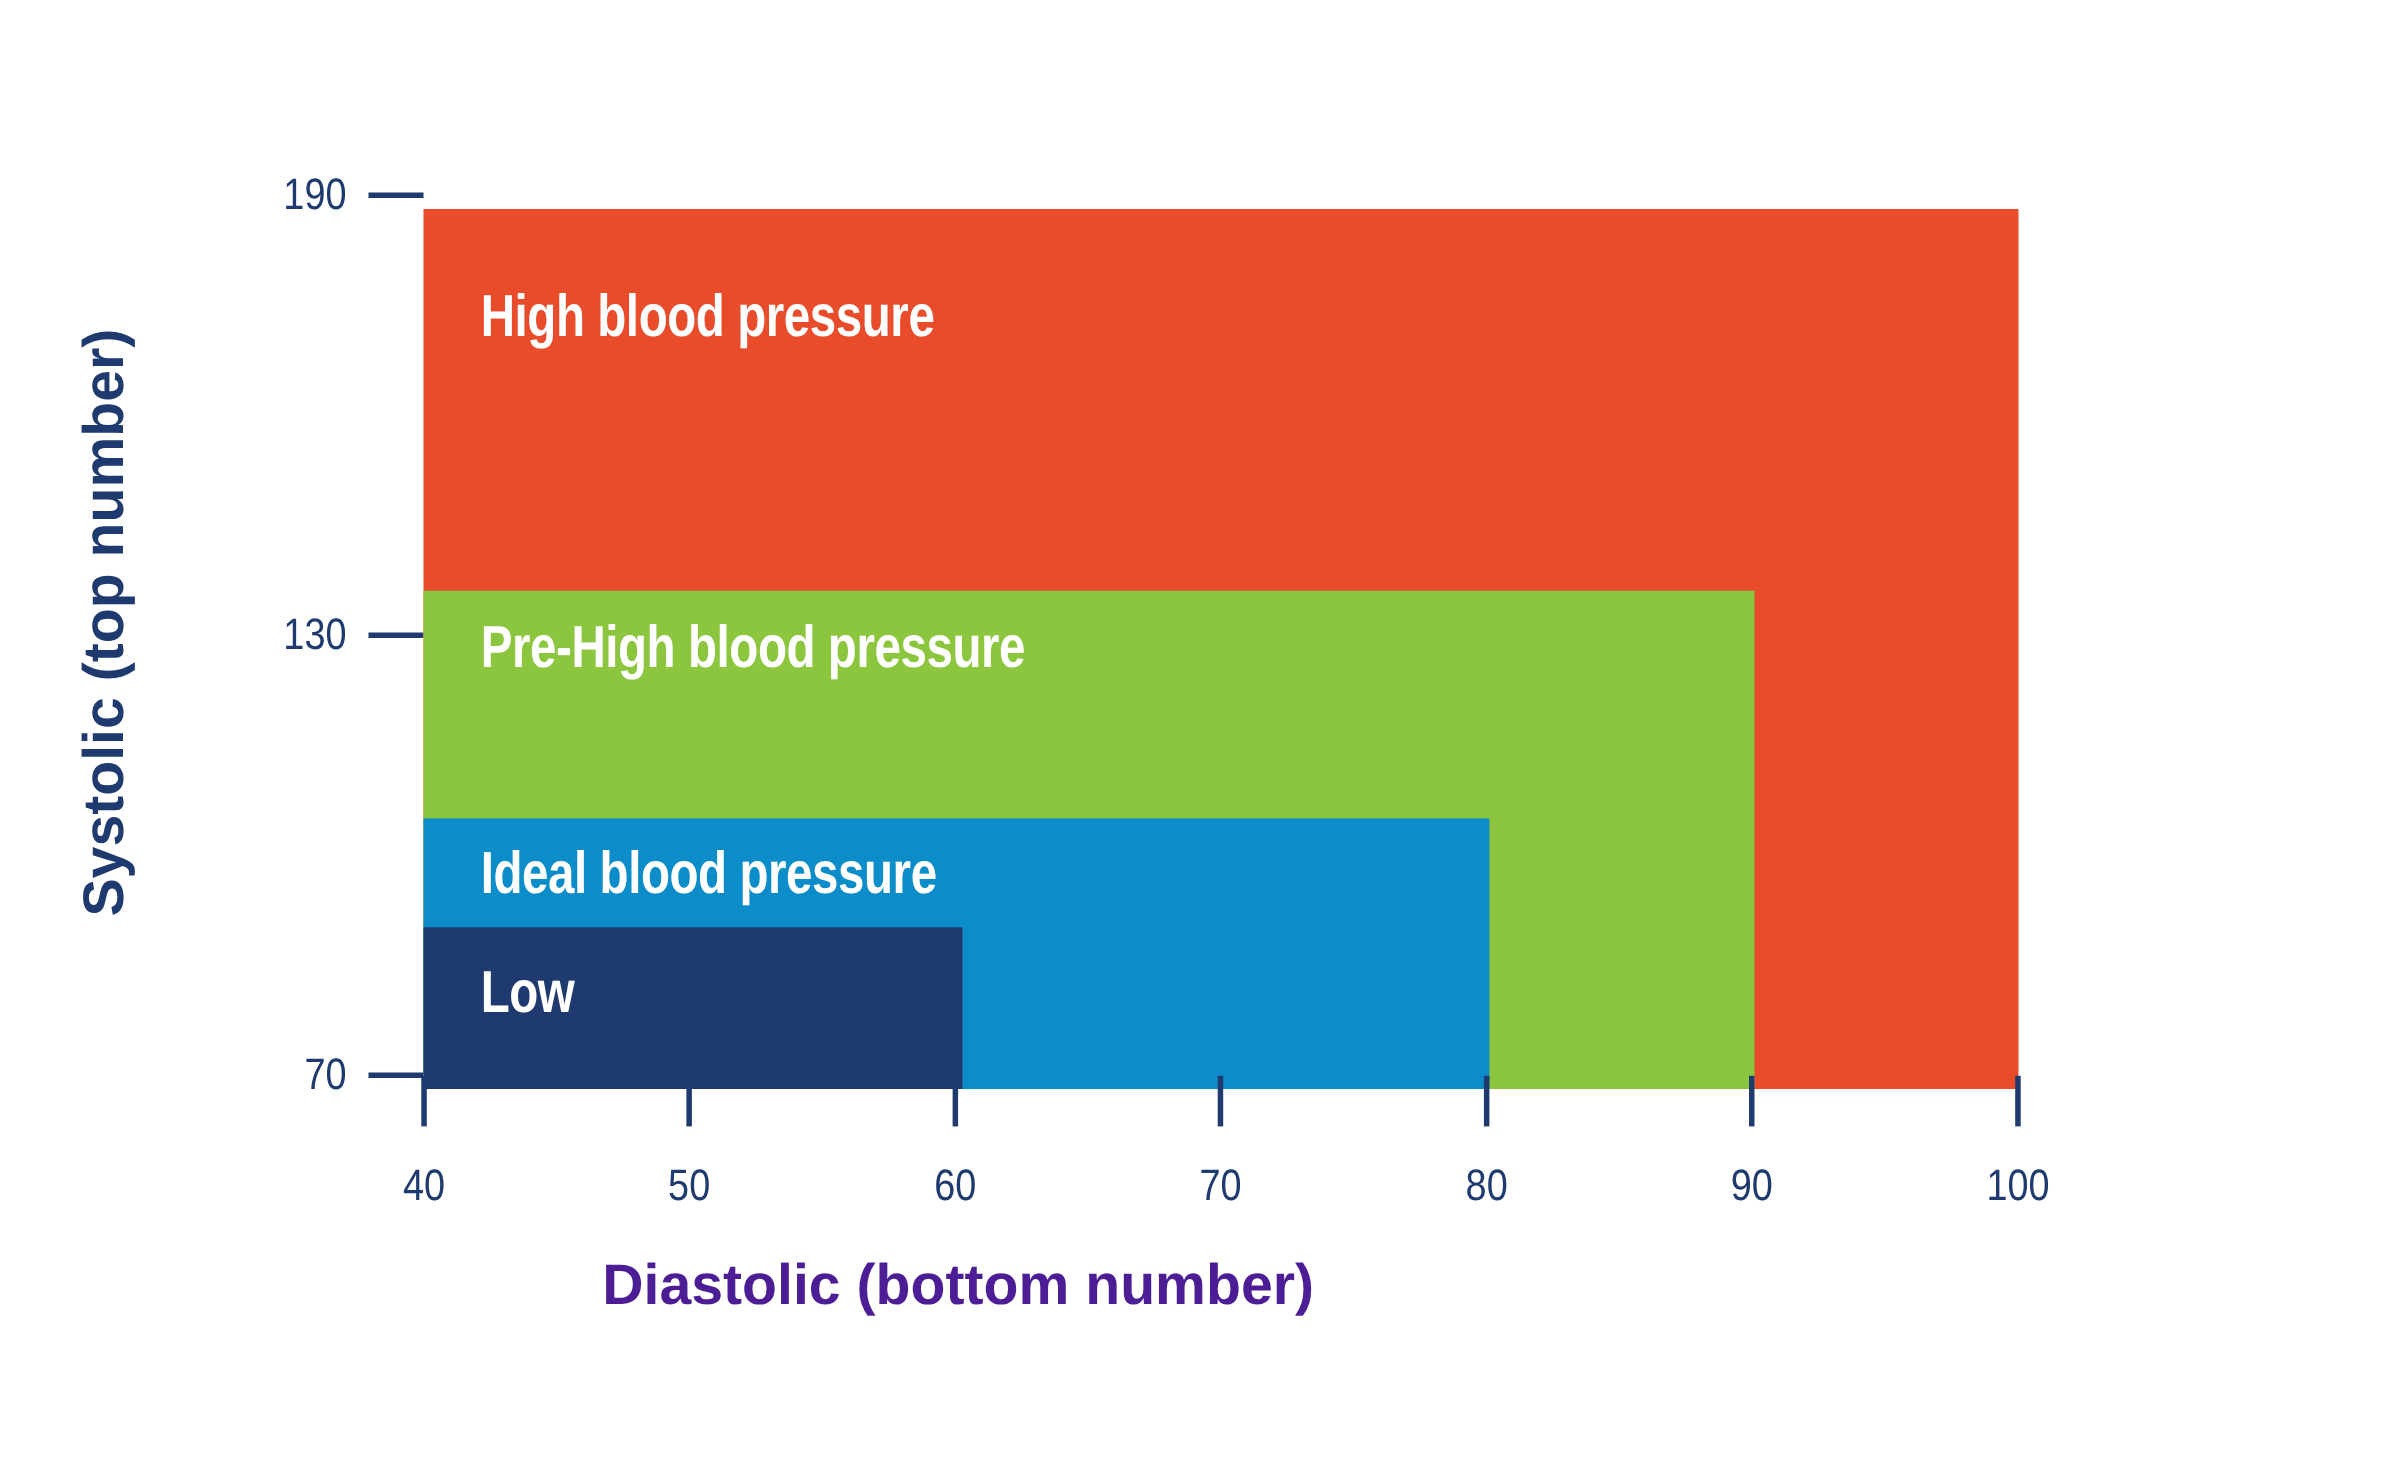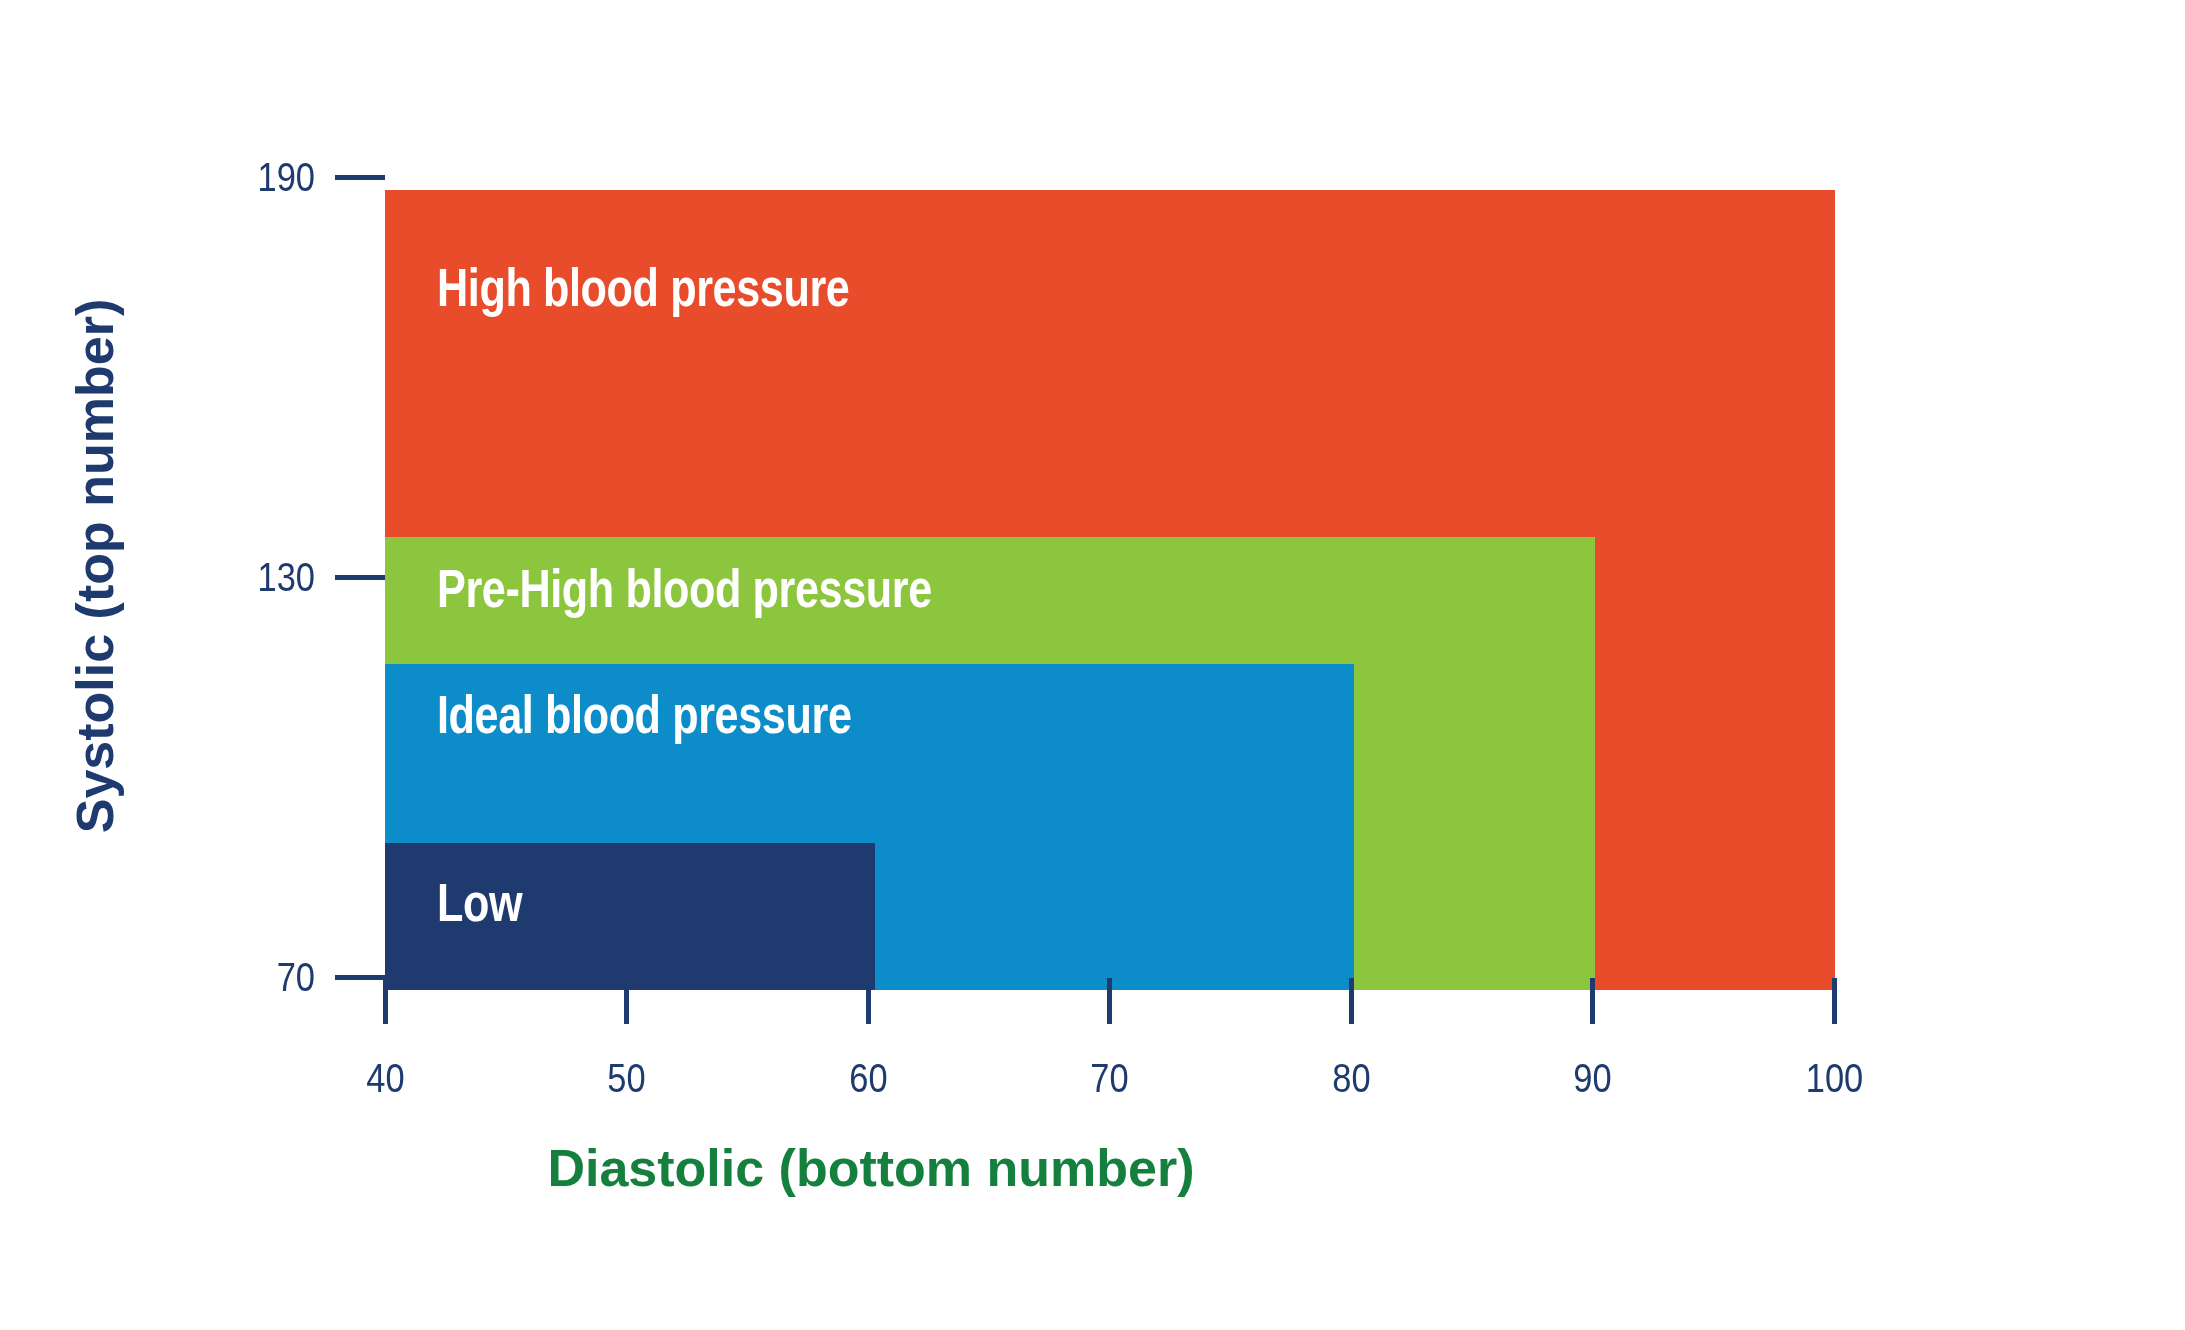--- a/index.html
+++ b/index.html
@@ -83,21 +83,21 @@
     white-space: nowrap;
   }
 
   
   #xtitle {
     position: absolute;
     left: 0;
     top: 1142px;
     width: 1742px;
     text-align: center;
-    color: #15803d;
+    color: #4c1d95;
     font-family: "Liberation Sans Narrow", "Liberation Sans", sans-serif;
     font-weight: bold;
     font-size: 52px;
     line-height: 1;
     letter-spacing: 0px;
   }
   #ytitle-wrap {
     position: absolute;
     left: -205px;
     top: 540px;
@@ -134,21 +134,21 @@
   <div id="plot">
 
     <div class="band" style="width:1450px; height:800px; background:#E84C2B;">
       <div class="band-label" style="left:52px; top:70px;">High blood pressure</div>
     </div>
 
     <div class="band" style="width:1210px; height:453px; background:#8CC63F;">
       <div class="band-label" style="left:52px; top:24px;">Pre-High blood pressure</div>
     </div>
 
-    <div class="band" style="width:969px; height:326px; background:#0C8CC9;">
+    <div class="band" style="width:969px; height:246px; background:#0C8CC9;">
       <div class="band-label" style="left:52px; top:23px;">Ideal blood pressure</div>
     </div>
 
     <div class="band" style="width:490px; height:147px; background:#1E3A6E;">
       <div class="band-label" style="left:52px; top:32px;">Low</div>
     </div>
 
   </div>
 
   <div class="tick xtick-v" style="left:383px; top:978px;"></div>

